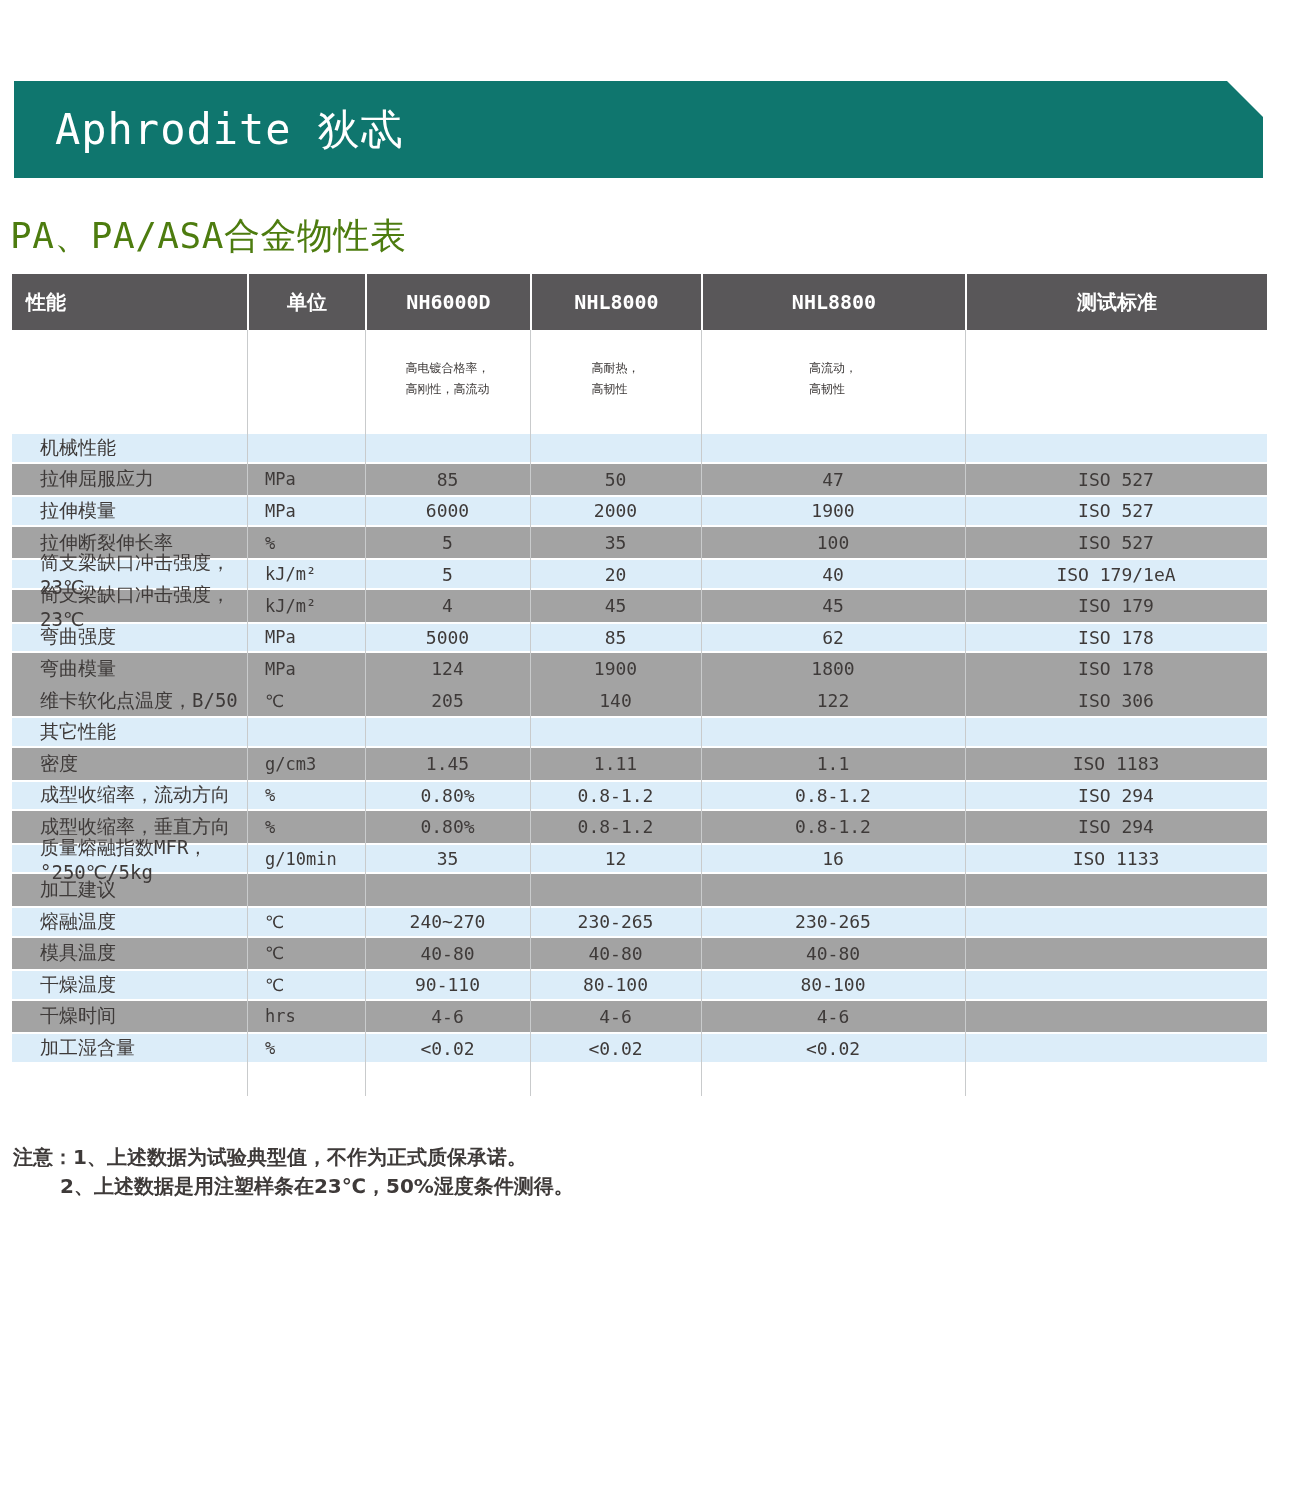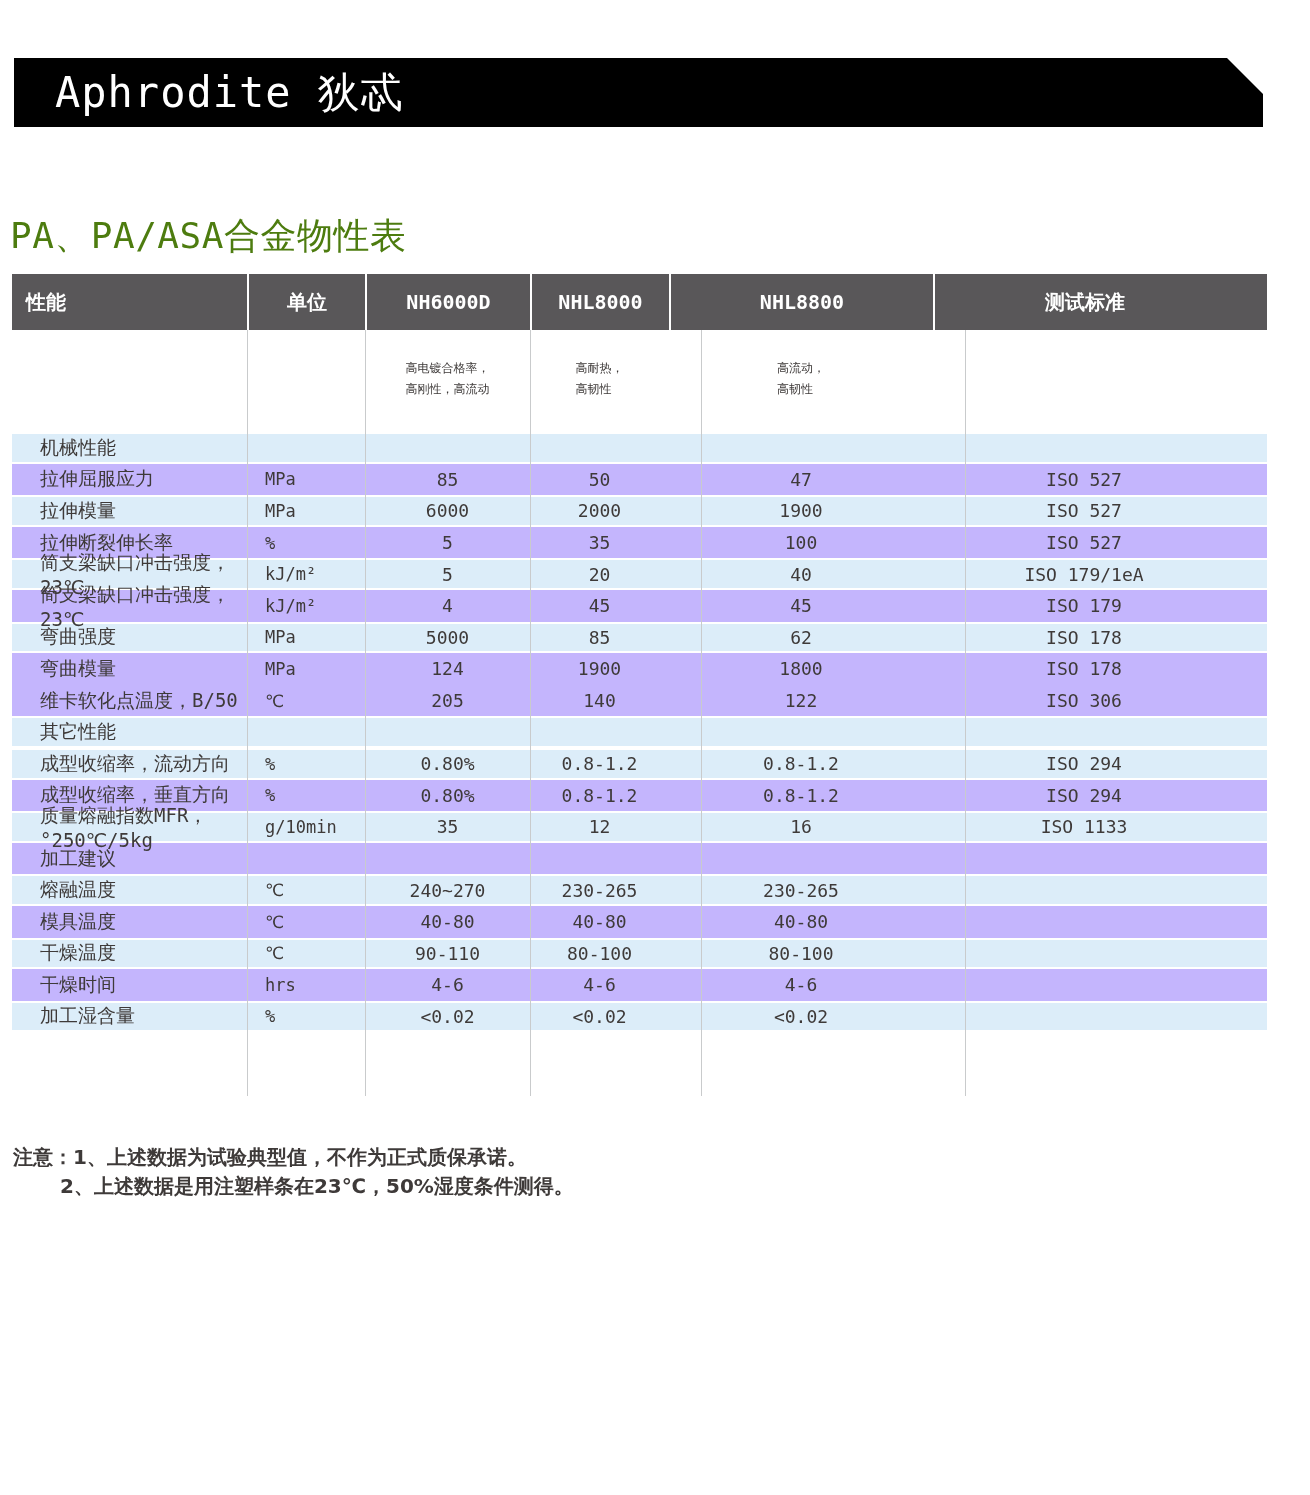--- a/index.html
+++ b/index.html
@@ -10,23 +10,23 @@
     height: 1495px;
     background: #ffffff;
     overflow: hidden;
     font-family: "DejaVu Sans Mono", "DejaVu Sans", sans-serif;
     color: #3e3a39;
   }
 
   
   .banner {
     position: absolute;
-    left: 14px; top: 58px;
-    width: 1249px; height: 69px;
-    background: #000000;
+    left: 14px; top: 81px;
+    width: 1249px; height: 97px;
+    background: #0f766e;
     clip-path: polygon(0 0, calc(100% - 36px) 0, 100% 36px, 100% 100%, 0 100%);
     display: flex;
     align-items: center;
   }
   .banner-text {
     color: #ffffff;
     font-size: 42px;
     letter-spacing: 1px;
     padding-left: 41px;
     white-space: nowrap;
@@ -47,21 +47,21 @@
     position: absolute;
     left: 12px; top: 274px;
     width: 1255px;
   }
   .trow, .thead, .tdesc { display: flex; width: 100%; }
 
   .cell { flex: none; overflow: hidden; }
   .c-prop { width: 235px; text-align: left;  padding-left: 28px; }
   .c-unit { width: 118px; text-align: left;  padding-left: 18px; }
   .c-v1   { width: 165px; text-align: center; }
-  .c-v2   { width: 139px; text-align: center; }
+  .c-v2   { width: 171px; text-align: center; }
   .c-v3   { width: 264px; text-align: center; }
   .c-std  { width: 302px; text-align: center; }
 
   .thead {
     height: 56px;
     background: #595759;
     align-items: flex-end;
   }
   .thead .cell {
     color: #ffffff;
@@ -87,21 +87,21 @@
   .desc-block {
     display: inline-block;
     text-align: left;
     white-space: pre-line;
   }
 
   .tbody { position: relative; }
   .trow {
     height: 31.6px;
     align-items: center;
-    background: #c4b5fd;
+    background: #a3a3a3;
   }
   .trow.shade {
     background: #dcedf9;
     border-top: 2px solid #ffffff;
     border-bottom: 2px solid #ffffff;
   }
   .trow .c-prop { font-size: 19px; }
   .trow .c-unit { font-size: 17px; }
   .trow .c-v1, .trow .c-v2, .trow .c-v3, .trow .c-std { font-size: 18px; }
 
@@ -234,20 +234,28 @@
           <div class="cell c-std">ISO 306</div>
         </div>
         <div class="trow shade">
           <div class="cell c-prop">其它性能</div>
           <div class="cell c-unit"></div>
           <div class="cell c-v1"></div>
           <div class="cell c-v2"></div>
           <div class="cell c-v3"></div>
           <div class="cell c-std"></div>
         </div>
+        <div class="trow">
+          <div class="cell c-prop">密度</div>
+          <div class="cell c-unit">g/cm3</div>
+          <div class="cell c-v1">1.45</div>
+          <div class="cell c-v2">1.11</div>
+          <div class="cell c-v3">1.1</div>
+          <div class="cell c-std">ISO 1183</div>
+        </div>
         <div class="trow shade">
           <div class="cell c-prop">成型收缩率，流动方向</div>
           <div class="cell c-unit">%</div>
           <div class="cell c-v1">0.80%</div>
           <div class="cell c-v2">0.8-1.2</div>
           <div class="cell c-v3">0.8-1.2</div>
           <div class="cell c-std">ISO 294</div>
         </div>
         <div class="trow">
           <div class="cell c-prop">成型收缩率，垂直方向</div>

